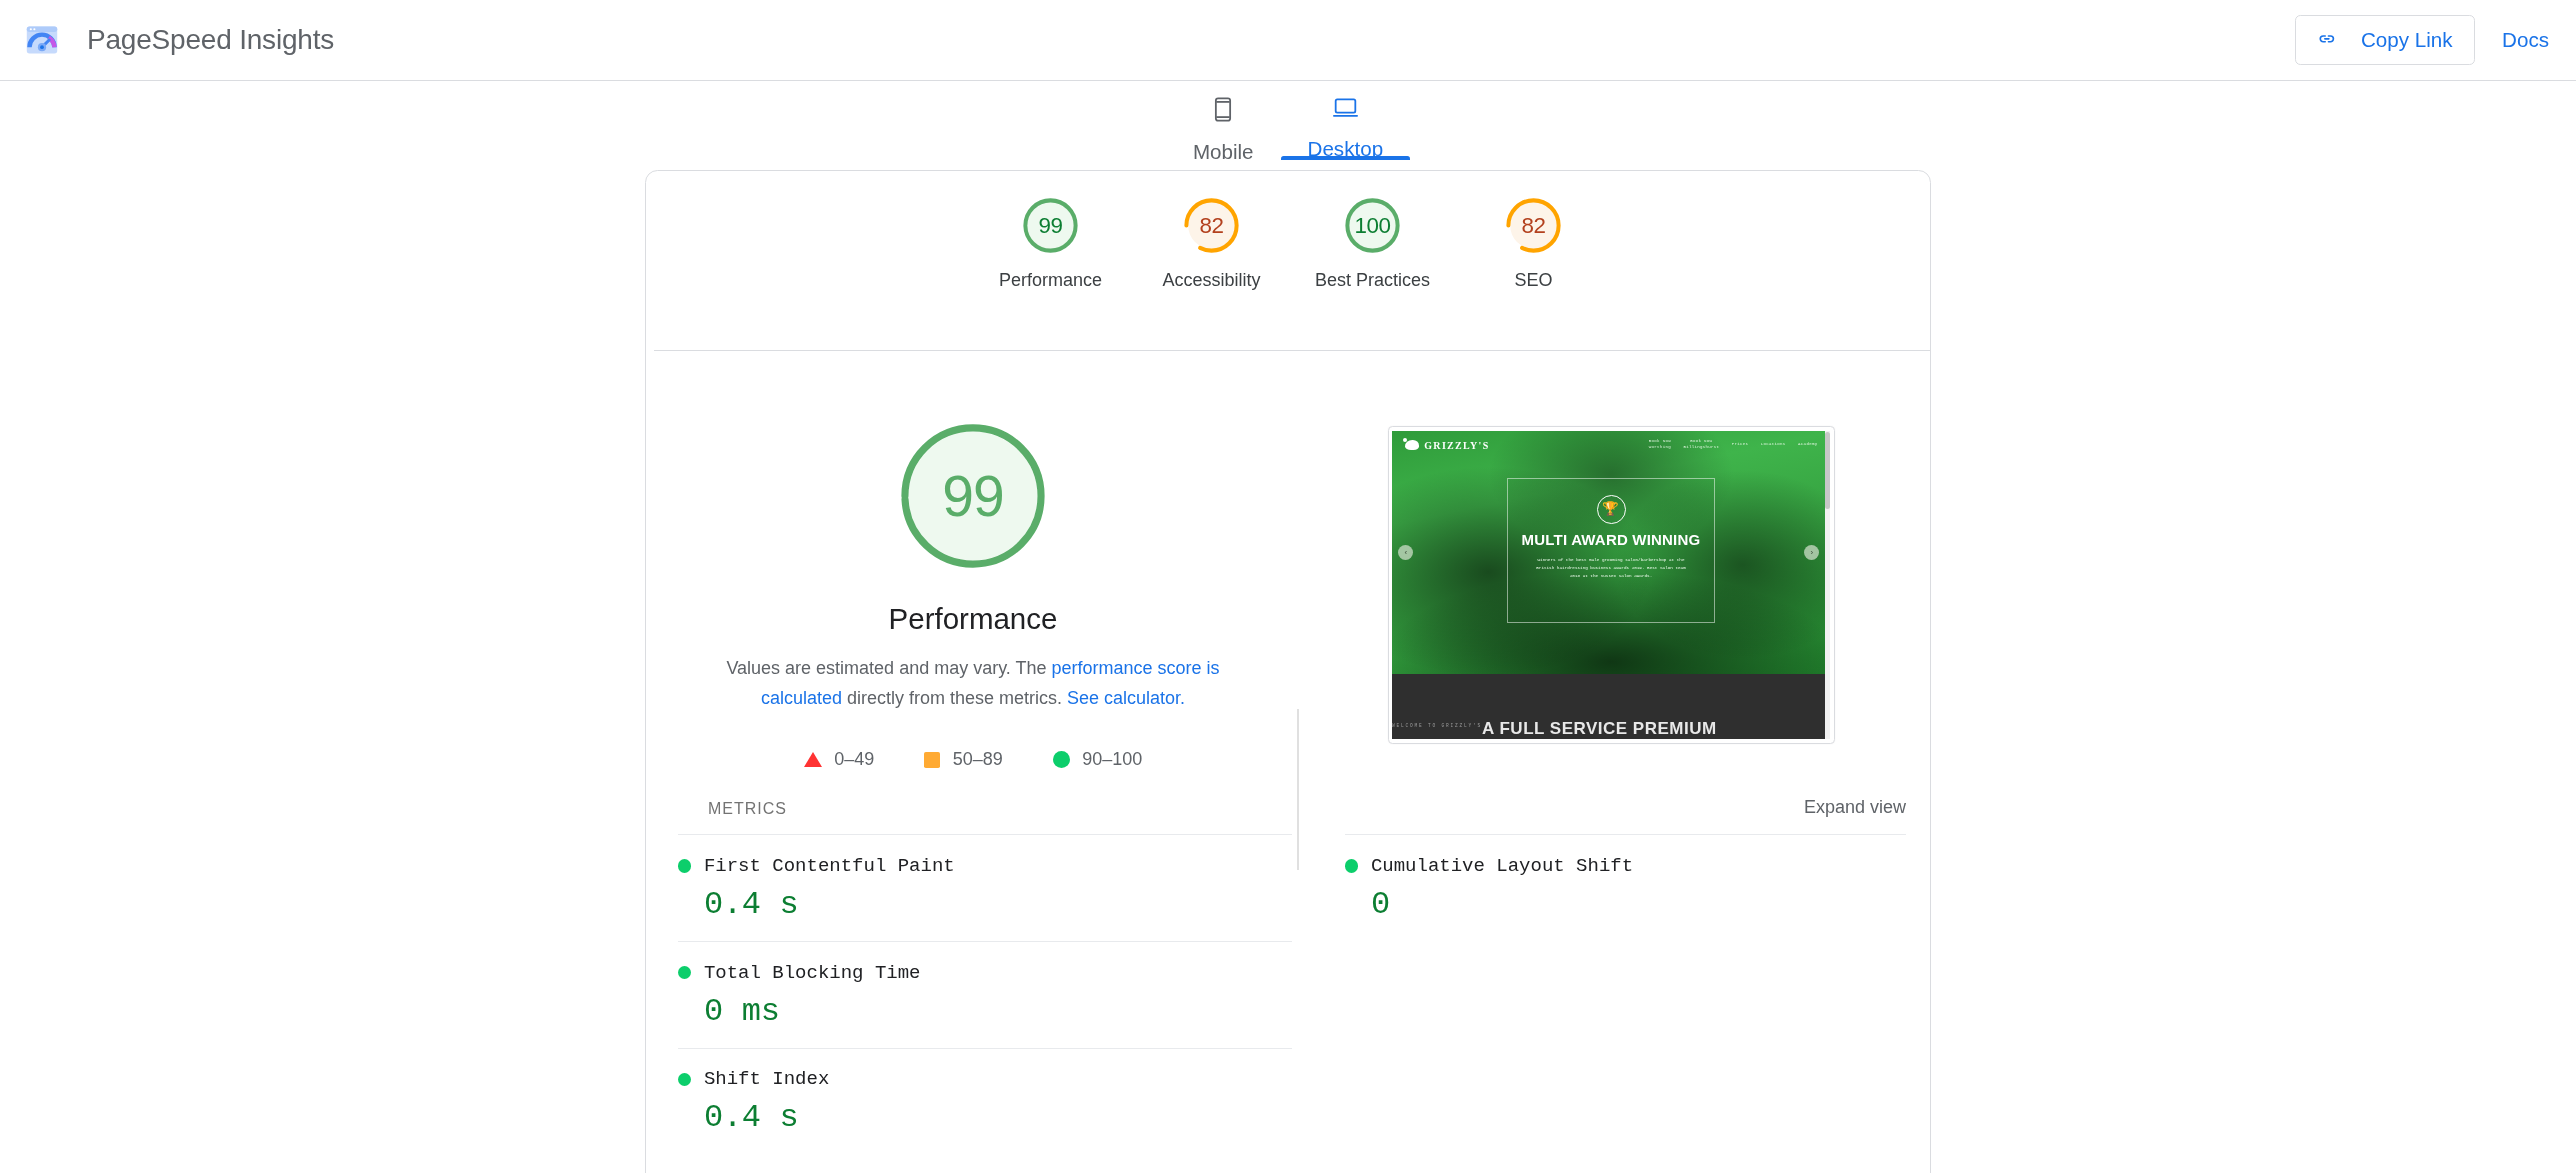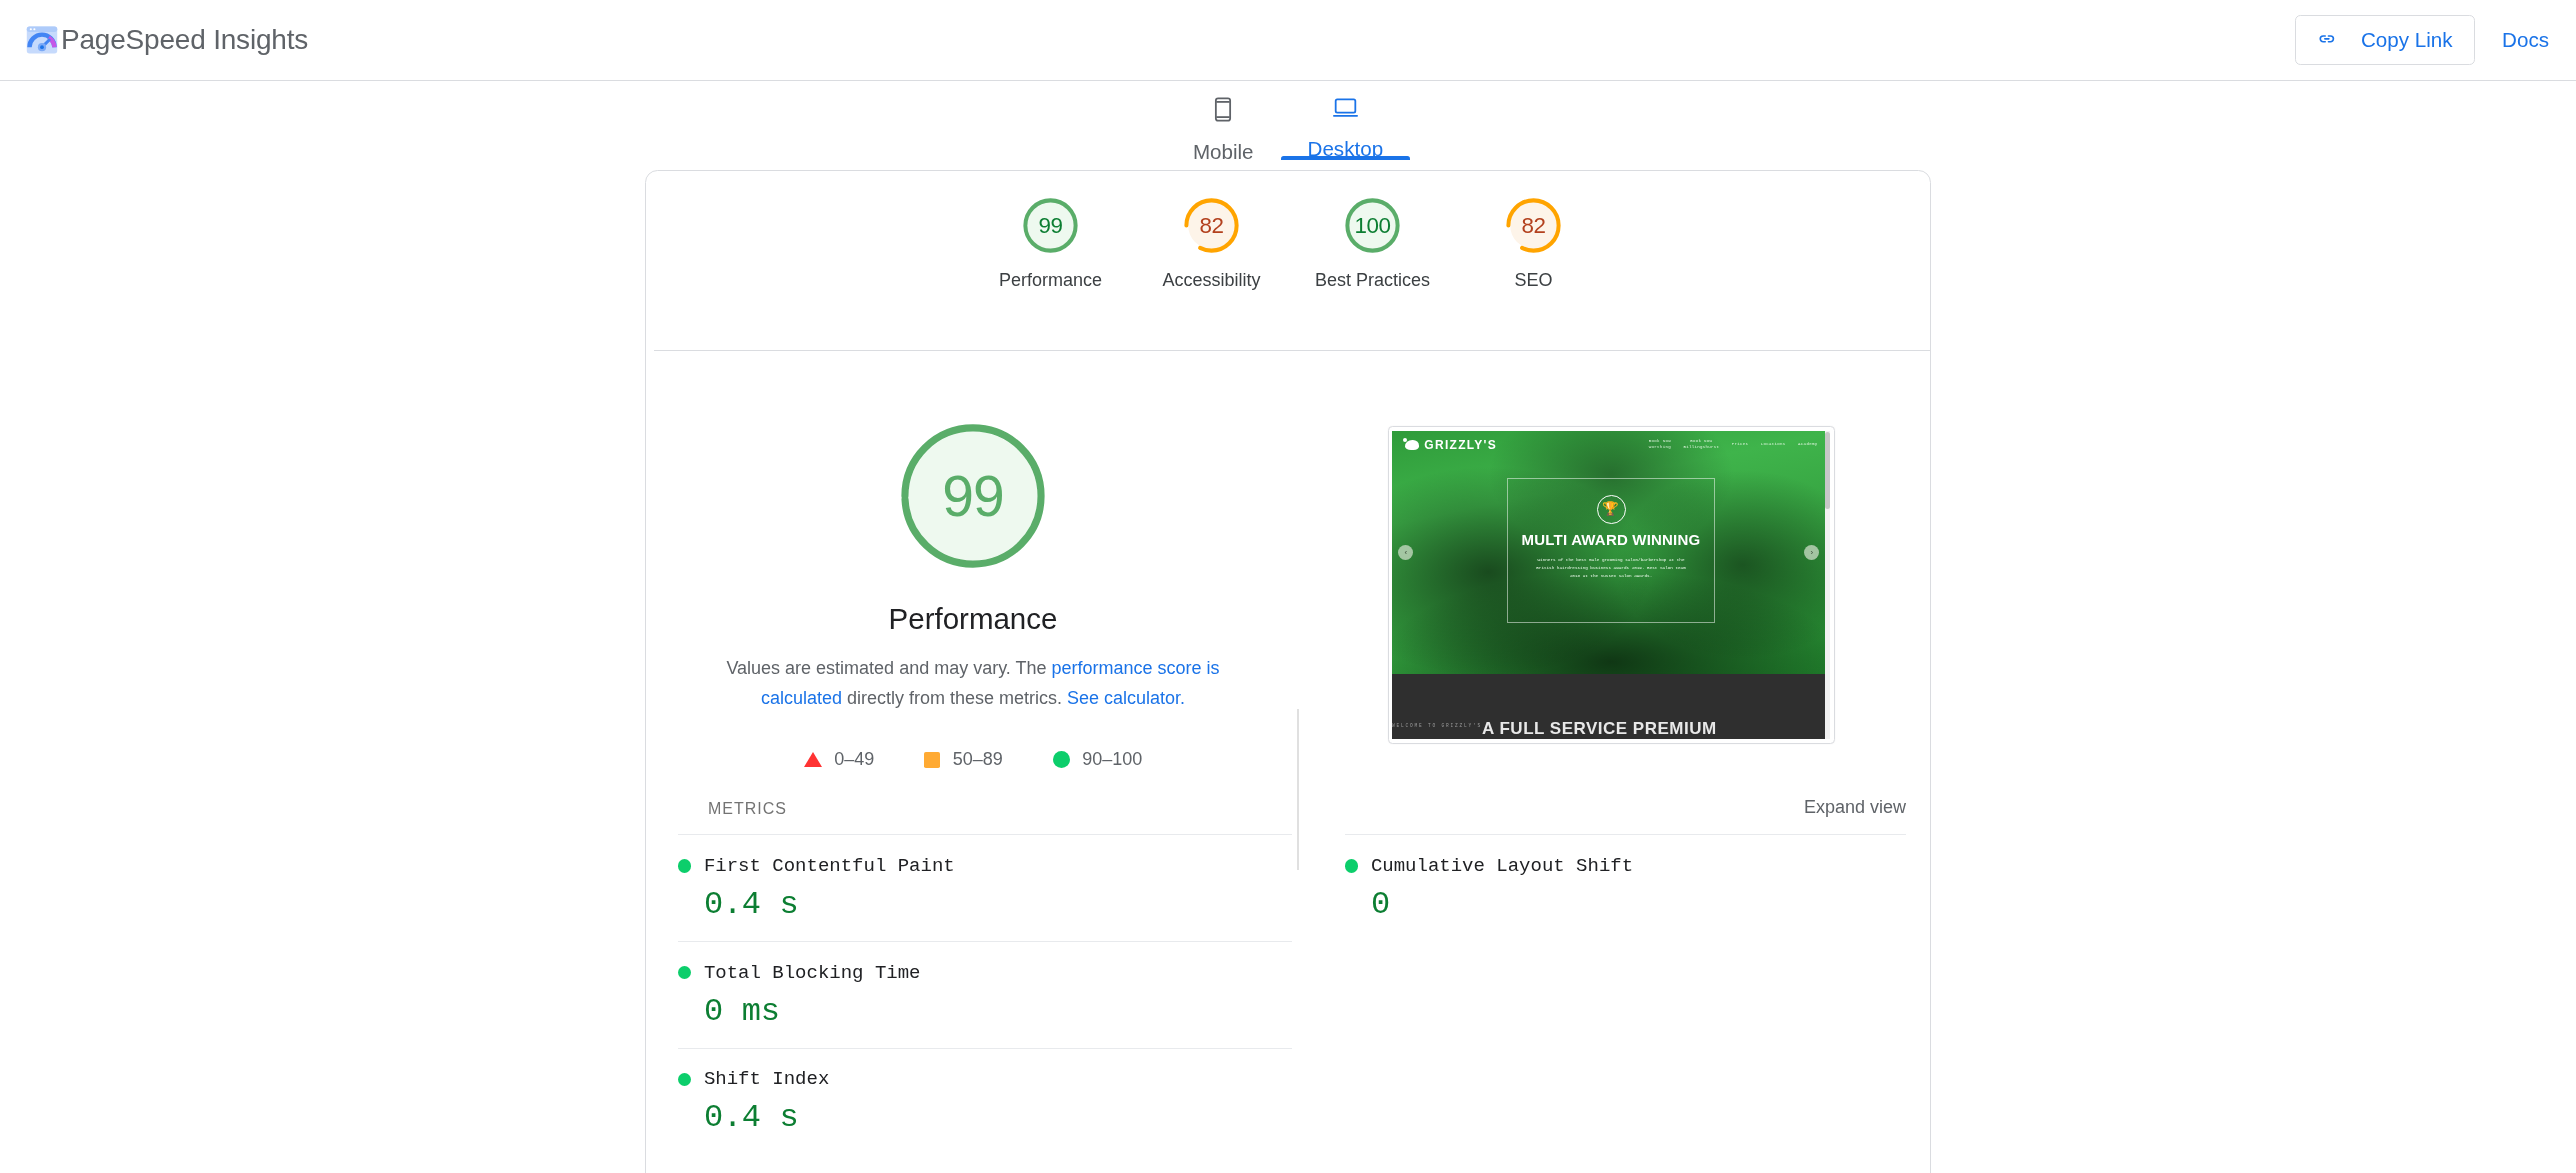--- a/index.html
+++ b/index.html
@@ -11,21 +11,21 @@
   }
 
   
   .header {
     position: absolute; left: 0; top: 0;
     width: 2576px; height: 81px;
     background: #fff;
     border-bottom: 0.9px solid #dadce0;
     display: flex; align-items: center;
   }
-  .brand { display: flex; align-items: center; gap: 2px; padding-left: 25px; }
+  .brand { display: flex; align-items: center; gap: 28px; padding-left: 25px; }
   .psi-logo { width: 34px; height: 34px; position: relative; flex: 0 0 auto; }
   .brand-title {
     font-size: 28px; color: #5f6368; letter-spacing: -0.2px;
     font-weight: 400; white-space: nowrap;
   }
   .header-right {
     margin-left: auto; display: flex; align-items: center;
     gap: 27px; padding-right: 27px;
   }
   .copy-link-btn {
@@ -163,21 +163,21 @@
   .site-brand { display: flex; align-items: center; gap: 5.4px; }
   .bear-icon {
     width: 14.3px; height: 9.8px; background: #fff; position: relative;
     border-radius: 55% 45% 40% 45% / 70% 60% 40% 40%;
   }
   .bear-icon::before {
     content: ""; position: absolute; left: -1.8px; top: -2.7px;
     width: 4.5px; height: 4.5px; background: #fff; border-radius: 50%;
   }
   .site-brand-name {
-    font-size: 12px; color: #fff; letter-spacing: 1.3px; font-weight: 700;
+    font-size: 10px; color: #fff; letter-spacing: 1.3px; font-weight: 700; font-family: Liberation Serif, serif;
   }
   .site-nav-links {
     margin-left: auto; display: flex; align-items: center; gap: 12.5px;
   }
   .nav-link {
     font-size: 4.1px; color: #eafbe9; letter-spacing: 0.3px;
     font-family: "Liberation Mono", monospace; text-align: center;
     line-height: 1.45; white-space: pre-line; opacity: .92;
   }
   .award-box {

